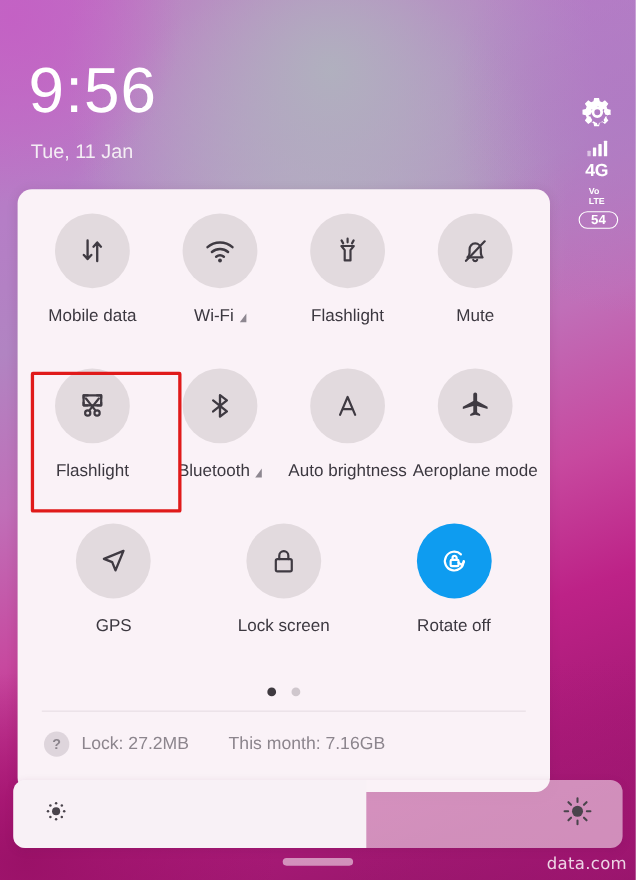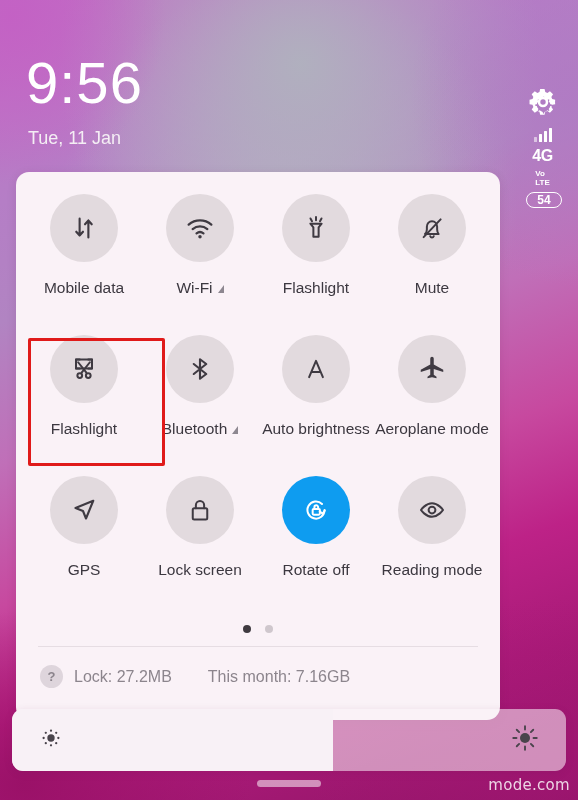--- a/index.html
+++ b/index.html
@@ -503,33 +503,20 @@
                 <rect x="9.5" y="11.2" width="5.4" height="4.3" rx="0.8"></rect>
                 <path d="M10.8 11.2v-1.3a1.4 1.4 0 0 1 2.8 0v1.3"></path>
               </g>
             </svg>
           </div>
           <div class="tilelabel">
             <span>Rotate off</span>
           </div>
         </div>
 
-        <div class="tile">
-          <div class="tileicon">
-            <svg viewBox="0 0 24 24" width="30" height="30">
-              <g fill="none" stroke="#3f3a42" stroke-width="1.6" stroke-linecap="round" stroke-linejoin="round">
-                <path d="M3.2 12S6.8 6.6 12 6.6 20.8 12 20.8 12 17.2 17.4 12 17.4 3.2 12 3.2 12z"></path>
-                <circle cx="12" cy="12" r="2.7"></circle>
-              </g>
-            </svg>
-          </div>
-          <div class="tilelabel">
-            <span>Reading mode</span>
-          </div>
-        </div>
       </div>
     </div>
 
     <div class="dots">
       <i class="on"></i>
       <i></i>
     </div>
 
     <div class="divider"></div>
 
@@ -565,15 +552,15 @@
         <circle cx="12" cy="12" r="4" fill="#4a444c"></circle>
         <g stroke="#4a444c" stroke-width="1.5" stroke-linecap="round">
           <path d="M12 2.6v2.6M12 18.8v2.6M2.6 12h2.6M18.8 12h2.6"></path>
           <path d="M5.4 5.4l1.9 1.9M16.7 16.7l1.9 1.9M18.6 5.4l-1.9 1.9M7.3 16.7l-1.9 1.9"></path>
         </g>
       </svg>
     </div>
   </div>
 
   <div id="homebar"></div>
-  <div id="watermark">mode.com</div>
+  <div id="watermark">data.com</div>
 
 </div>
 
 </body></html>

